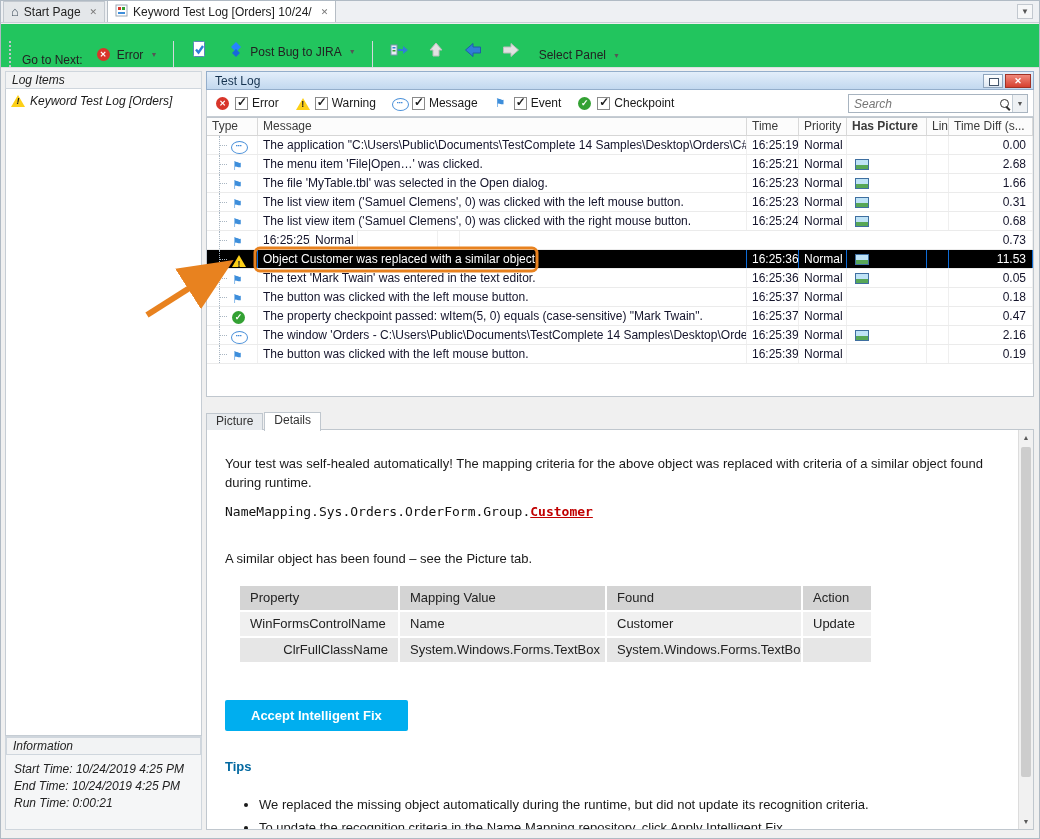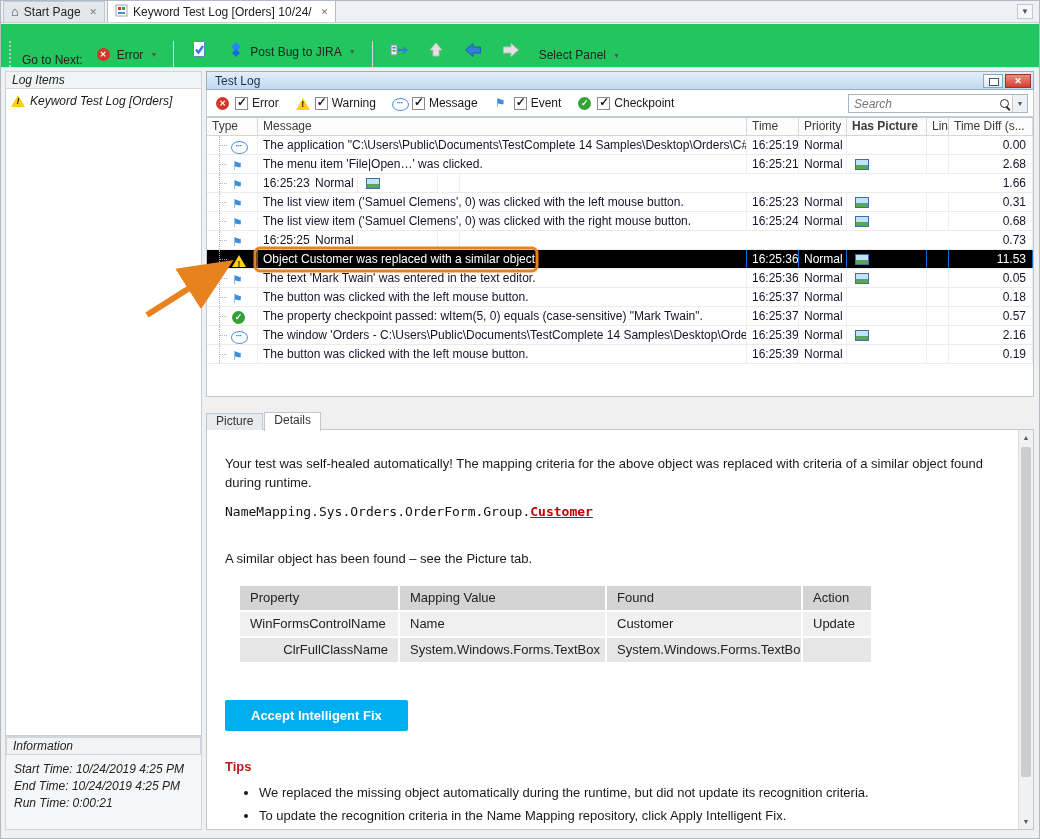--- a/index.html
+++ b/index.html
@@ -96,21 +96,21 @@
   .dobj { color:#c00000; font-weight:bold; text-decoration:underline; }
   .gap { margin-bottom:14px; }
   .mtable { margin:4px 0 30px 15px; display:inline-block; }
   .mrow { display:flex; }
   .mcell { padding:4px 10px 5px; border-right:2px solid #fff; border-bottom:2px solid #fff; white-space:nowrap; overflow:hidden; color:#222; }
   .mcell:nth-child(1){ width:160px; } .mcell:nth-child(2){ width:207px; } .mcell:nth-child(3){ width:196px; } .mcell:nth-child(4){ width:70px; }
   .mhead .mcell { background:#d4d4d4; }
   .mrow.r0 .mcell { background:#f0f0f0; }
   .mrow.r1 .mcell { background:#e6e6e6;text-align:right; }
   .accept-btn { display:block; margin:6px 0 28px; padding:8px 26px; background:#00aeef; border:none; border-radius:2px; color:#fff; font:bold 13px "Liberation Sans",sans-serif; cursor:pointer; }
-  .tips-title { font-weight:bold; color:#b91c1c; margin-bottom:10px; }
+  .tips-title { font-weight:bold; color:#0369a1; margin-bottom:22px; }
   .tips { margin:0; padding-left:34px; }
   .tips li { margin-bottom:5px; line-height:18px; }
 
   .vscroll { position:absolute; right:0; top:0; bottom:0; width:15px; background:#f1f1f1; border-left:1px solid #dcdcdc; }
   .sarrow { height:15px; text-align:center; font-size:7px; line-height:15px; color:#5a5a5a; background:#f1f1f1; }
   .sarrow.down { position:absolute; bottom:0; left:0; right:0; }
   .sthumb { position:absolute; left:2px; right:2px; top:17px; height:330px; background:#cdcdcd; border-radius:2px; }
 
   
   .overlay { position:absolute; inset:0; pointer-events:none; z-index:60; }
@@ -291,20 +291,21 @@
             <div class="bcell c0"><span class="licon icon-event"></span></div>
             <div class="bcell c1">The menu item 'File|Open…' was clicked.</div>
             <div class="bcell c2">16:25:21</div>
             <div class="bcell c3">Normal</div>
             <div class="bcell c4"><span class="picicon"></span></div>
             <div class="bcell c5"></div>
             <div class="bcell c6">2.68</div>
           </div>
           <div class="lrow">
             <div class="bcell c0"><span class="licon icon-event"></span></div>
+            <div class="bcell c1">The file 'MyTable.tbl' was selected in the Open dialog.</div>
             <div class="bcell c2">16:25:23</div>
             <div class="bcell c3">Normal</div>
             <div class="bcell c4"><span class="picicon"></span></div>
             <div class="bcell c5"></div>
             <div class="bcell c6">1.66</div>
           </div>
           <div class="lrow">
             <div class="bcell c0"><span class="licon icon-event"></span></div>
             <div class="bcell c1">The list view item ('Samuel Clemens', 0) was clicked with the left mouse button.</div>
             <div class="bcell c2">16:25:23</div>
@@ -357,21 +358,21 @@
             <div class="bcell c5"></div>
             <div class="bcell c6">0.18</div>
           </div>
           <div class="lrow">
             <div class="bcell c0"><span class="licon icon-checkpoint"></span></div>
             <div class="bcell c1">The property checkpoint passed: wItem(5, 0) equals (case-sensitive) "Mark Twain".</div>
             <div class="bcell c2">16:25:37</div>
             <div class="bcell c3">Normal</div>
             <div class="bcell c4"></div>
             <div class="bcell c5"></div>
-            <div class="bcell c6">0.57</div>
+            <div class="bcell c6">0.47</div>
           </div>
           <div class="lrow">
             <div class="bcell c0"><span class="licon icon-message"></span></div>
             <div class="bcell c1">The window 'Orders - C:\Users\Public\Documents\TestComplete 14 Samples\Desktop\Orders\MyT...</div>
             <div class="bcell c2">16:25:39</div>
             <div class="bcell c3">Normal</div>
             <div class="bcell c4"><span class="picicon"></span></div>
             <div class="bcell c5"></div>
             <div class="bcell c6">2.16</div>
           </div>

